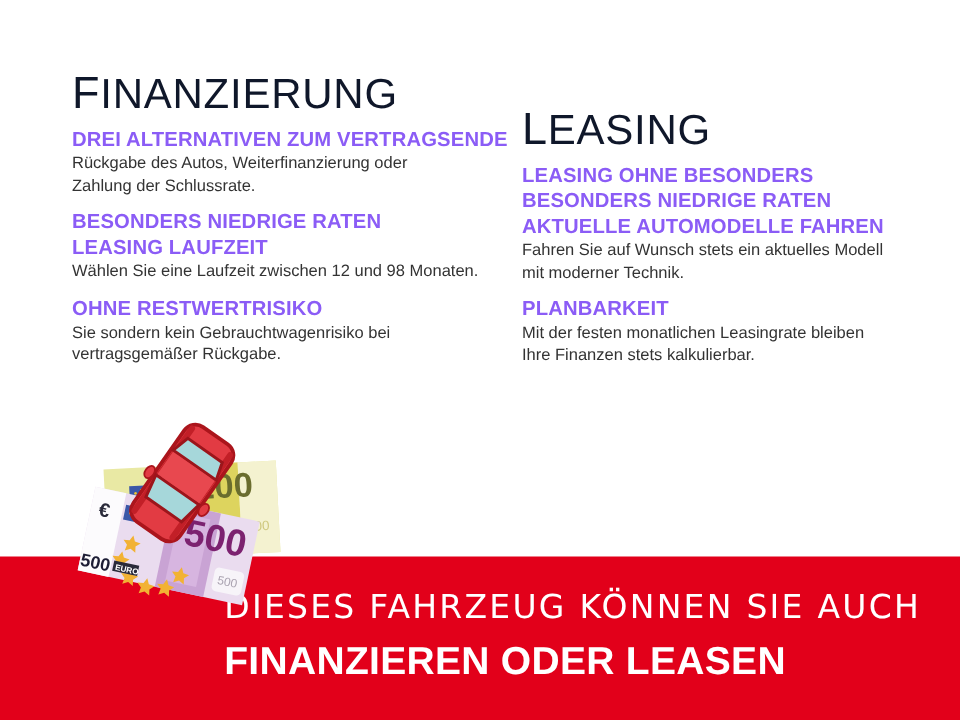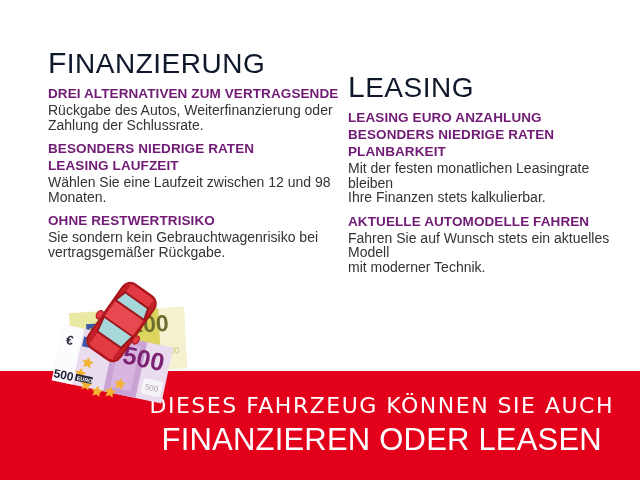--- a/index.html
+++ b/index.html
@@ -19,50 +19,50 @@
     font-weight:normal;
     color:#0f172a;
     text-transform:uppercase;
     letter-spacing:0.5px;
   }
   .col-title::first-letter{font-size:30px;}
   .section h2{
     margin:0 0 2px 0;
     font-size:13.5px;line-height:15px;
     font-weight:bold;
-    color:#701a75;
+    color:#8b5cf6;
     letter-spacing:0.1px;
   }
   .section p{
     margin:0 0 9px 0;
-    font-size:14px;line-height:14.5px;
+    font-size:11px;line-height:14.5px;
     color:#333333;
     white-space:pre-line;
   }
   .banner{
     position:absolute;
     left:0;top:371px;width:640px;height:109px;
     background:#e2001a;
     z-index:1;
   }
   .banner-text{
     position:absolute;
     right:26px;top:22px;
-    text-align:center;
+    text-align:left;
     color:#ffffff;
   }
   .banner-line1{
     font-family:"DejaVu Sans",sans-serif;
     font-size:22px;line-height:26px;
     letter-spacing:1.5px;
     font-weight:500;
   }
   .banner-line2{
-    font-size:31px;line-height:34px;
-    font-weight:normal;
+    font-size:26px;line-height:34px;
+    font-weight:bold;
     letter-spacing:0.2px;
     margin-top:4px;
   }
   .illustration{
     position:absolute;
     left:25px;top:270px;
     width:200px;height:145px;
     z-index:2;
   }
 </style>
@@ -90,34 +90,34 @@
       <h2>OHNE RESTWERTRISIKO</h2>
       <p>Sie sondern kein Gebrauchtwagenrisiko bei
 vertragsgemäßer Rückgabe.</p>
     </div>
   </div>
 
   <div class="col col-right">
     <h1 class="col-title">Leasing</h1>
 
     <div class="section">
-      <h2>LEASING EURO ANZAHLUNG</h2>
+      <h2>LEASING OHNE BESONDERS</h2>
     </div>
     <div class="section">
       <h2>BESONDERS NIEDRIGE RATEN</h2>
     </div>
     <div class="section">
+      <h2>AKTUELLE AUTOMODELLE FAHREN</h2>
+      <p>Fahren Sie auf Wunsch stets ein aktuelles Modell
+mit moderner Technik.</p>
+    </div>
+    <div class="section">
       <h2>PLANBARKEIT</h2>
       <p>Mit der festen monatlichen Leasingrate bleiben
 Ihre Finanzen stets kalkulierbar.</p>
-    </div>
-    <div class="section">
-      <h2>AKTUELLE AUTOMODELLE FAHREN</h2>
-      <p>Fahren Sie auf Wunsch stets ein aktuelles Modell
-mit moderner Technik.</p>
     </div>
   </div>
 
   <div class="banner">
     <div class="banner-text">
       <div class="banner-line1">DIESES FAHRZEUG KÖNNEN SIE AUCH</div>
       <div class="banner-line2">FINANZIEREN ODER LEASEN</div>
     </div>
   </div>
 

